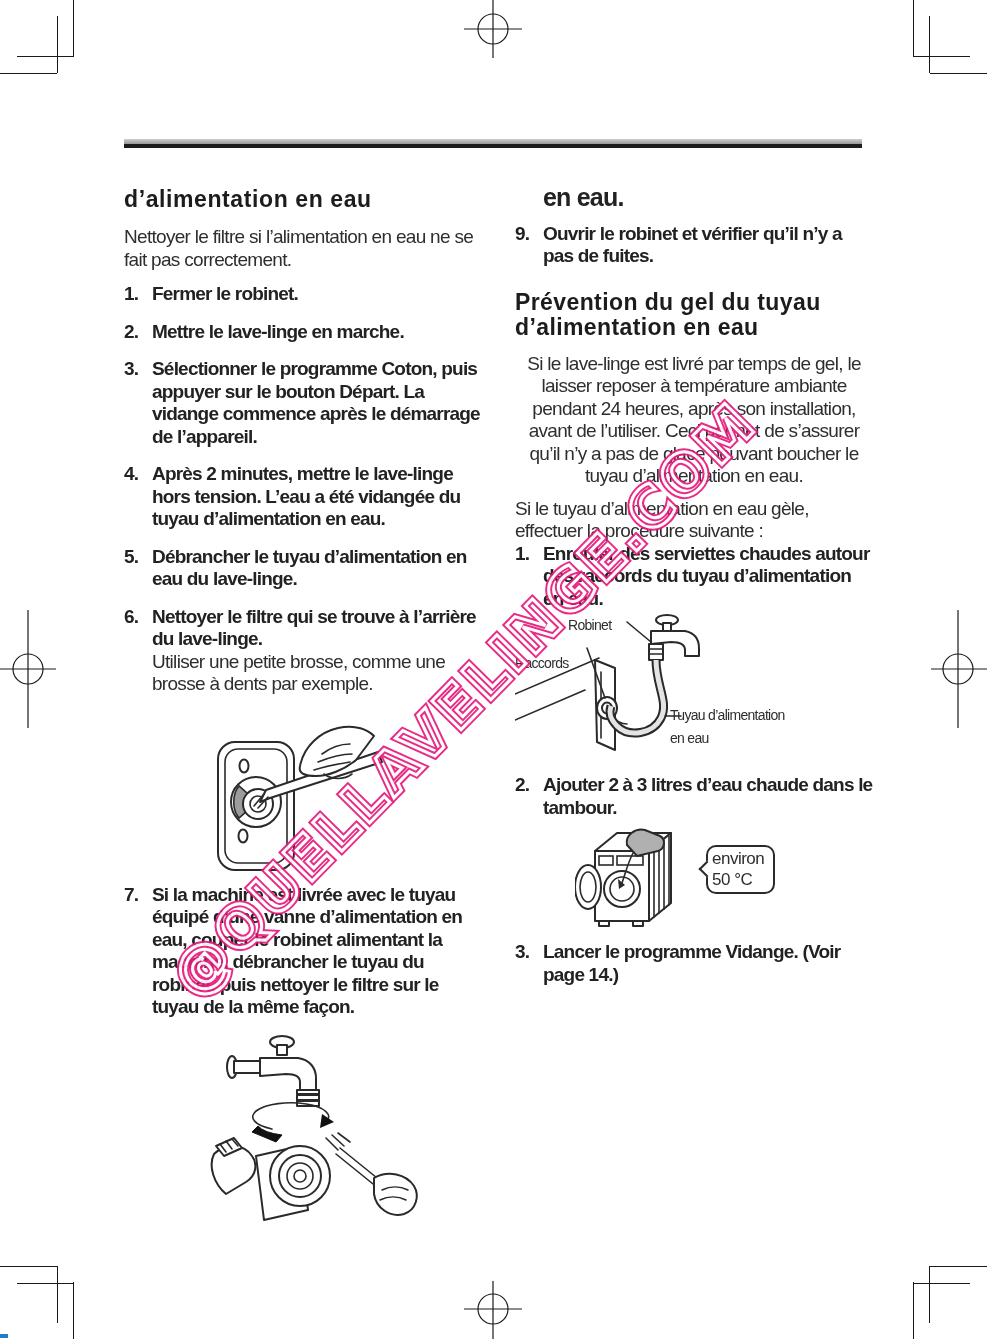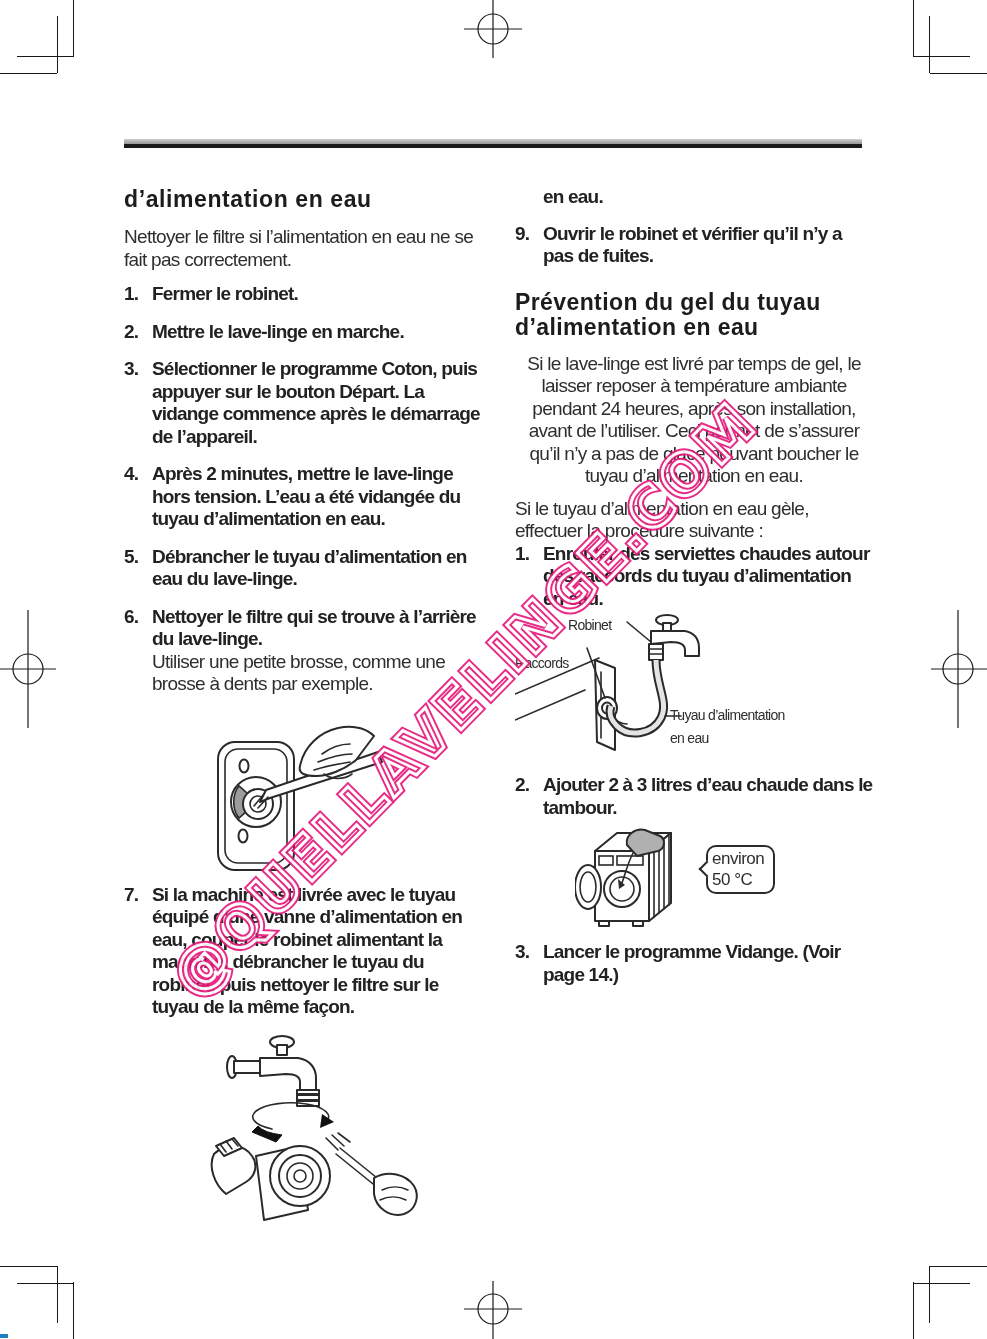--- a/index.html
+++ b/index.html
@@ -20,21 +20,21 @@
   .col-left{left:124px;top:186px;}
   .col-right{left:515px;top:186px;}
   .h1{font-size:23px;line-height:26px;font-weight:bold;letter-spacing:.6px;color:#1c1c1c;margin:0 0 14px 0;}
   .h2{font-size:23px;line-height:25px;font-weight:bold;letter-spacing:.4px;color:#1c1c1c;margin:22px 0 13px 0;}
   .p{font-size:19px;line-height:22.5px;letter-spacing:-.7px;margin:0 0 12px 0;}
   .step{display:flex;margin:0 0 15px 0;font-size:19px;line-height:22.5px;}
   .step .num{width:28px;flex:none;font-weight:bold;letter-spacing:-.8px;color:#222;}
   .step .txt{flex:1;}
   .bld{font-weight:bold;letter-spacing:-.8px;color:#222;}
   .regl{display:block;font-weight:normal;letter-spacing:-.7px;color:#2e2e2e;}
-  .cont{margin-left:28px;font-size:19px;line-height:22.5px;letter-spacing:-.7px;margin-bottom:14px;width:310px;}
+  .cont{margin-left:28px;font-size:25px;line-height:22.5px;letter-spacing:-.7px;margin-bottom:14px;width:310px;}
   .cont .bld{display:block;}
   
   .fig{position:relative;}
   .fig svg{display:block;}
   .fig-abs{position:absolute;}
   .fig-label{position:absolute;font-size:14px;letter-spacing:-.7px;line-height:22px;color:#2e2e2e;white-space:nowrap;}
   .bubble{position:absolute;left:131px;top:22px;width:58px;border:2px solid #2a2a2a;border-radius:10px;
           padding:1px 3px 2px 4px;font-size:17px;line-height:21px;letter-spacing:-.5px;color:#2e2e2e;background:#fff;}
   .bubble:before{content:"";position:absolute;left:-7px;top:16px;width:10px;height:10px;background:#fff;
           border-left:2px solid #2a2a2a;border-bottom:2px solid #2a2a2a;transform:rotate(45deg);}

